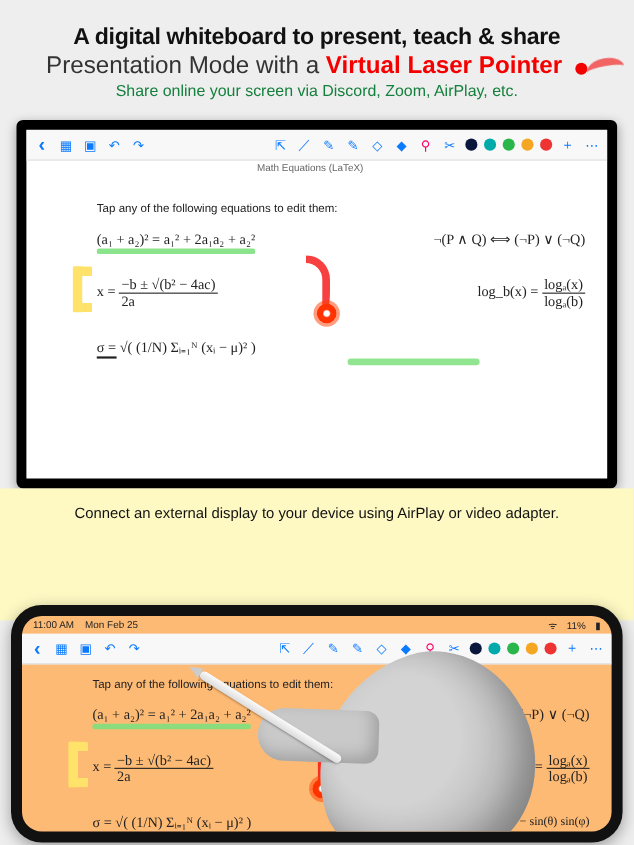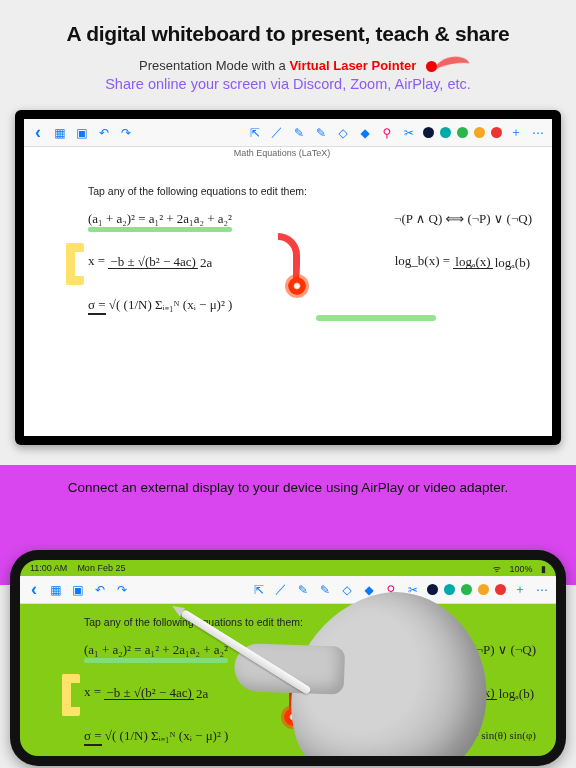--- a/index.html
+++ b/index.html
@@ -16,32 +16,32 @@
     text-align: center;
     padding: 22px 12px 10px;
   }
   .hero h1 {
     font-size: 21px;
     font-weight: 800;
     letter-spacing: -0.3px;
     color: #111;
   }
   .hero .line2 {
-    margin-top: 12px;
-    font-size: 13px;
+    margin-top: 0;
+    font-size: 22px;
     color: #333;
   }
   .hero .line2 .vlp {
     color: #f40000;
     font-weight: 800;
   }
   .hero .line3 {
     margin-top: 3px;
     font-size: 14.5px;
-    color: #8b5cf6;
+    color: #15803d;
   }
   .hero .red-dot {
     position: relative;
     top: 2px;
     display: inline-block;
     width: 11px; height: 11px;
     border-radius: 50%;
     background: #f40000;
     margin-left: 6px;
   }
@@ -115,21 +115,21 @@
     margin-left: 62px;
     font-size: 10px;
   }
   .doc ul li { margin-bottom: 1px; }
   .doc .tap-line { margin: 10px 0 14px; font-size: 10.5px; }
 
   
   .eqrow { display:flex; align-items:center; justify-content:space-between; margin-bottom:26px; }
   .eq { font-family: Liberation Serif, serif; font-size: 13px; white-space: nowrap; }
   .eq .frac {
-    display:inline-flex; align-items:flex-end;
+    display:inline-flex; flex-direction:column; align-items:flex-start;
     vertical-align:middle; line-height:1.05;
   }
   .eq .frac .num { border-bottom:1px solid #222; padding:0 2px; }
   .eq .frac .den { padding:0 2px; }
   .underline { border-bottom:2px solid #222; padding-bottom:1px; }
 
   
   .mk-green { position:relative; }
   .mk-green::after {
     content:""; position:absolute; left:0; right:0; bottom:-5px;
@@ -159,42 +159,41 @@
   
   .laser {
     position:absolute;
     width:18px;height:18px;border-radius:50%;
     background: radial-gradient(circle,#fff 0 18%,#f30 30% 70%,rgba(255,60,0,.2) 100%);
     box-shadow:0 0 0 3px rgba(255,60,0,.5);
   }
 
   
   .banner {
-    background:#d946ef;
+    background:#fef9c3;
     color:#111;
     text-align:center;
     padding: 14px 12px 88px; 
     font-size:13.5px;
     line-height:1.35;
-    margin-top:20px;
   }
 
   
   .ipad {
     position:absolute;
     left:50%; transform:translateX(-50%);
     top: 550px;
     width: 556px;
     height: 216px;
     background:#111;
     border-radius: 28px;
     padding: 10px;
     box-shadow: 0 4px 14px rgba(0,0,0,.35);
   }
-  .ipad-screen { width:100%; height:100%; background:#84cc16; border-radius:18px; overflow:hidden; position:relative; }
+  .ipad-screen { width:100%; height:100%; background:#fdba74; border-radius:18px; overflow:hidden; position:relative; }
   .statusbar {
     height:16px; font-size:9px; color:#222;
     display:flex; align-items:center; justify-content:space-between;
     padding:0 10px;
   }
   .statusbar .right span { margin-left:6px; }
 
   .hand {
     position:absolute;
     right: 70px; bottom: -30px;
@@ -317,21 +316,21 @@
 <div class="ipad">
   <div class="ipad-screen">
     <div class="statusbar">
       <span>
         <span>11:00 AM</span>
         &nbsp;&nbsp;
         <span>Mon Feb 25</span>
       </span>
       <span class="right">
         <span>ᯤ</span>
-        <span>100%</span>
+        <span>11%</span>
         <span>▮</span>
       </span>
     </div>
 
     <div class="toolbar">
       <span class="ico" style="font-size:18px;font-weight:700">‹</span>
       <span class="ico">▦</span>
       <span class="ico">▣</span>
       <span class="ico">↶</span>
       <span class="ico">↷</span>

